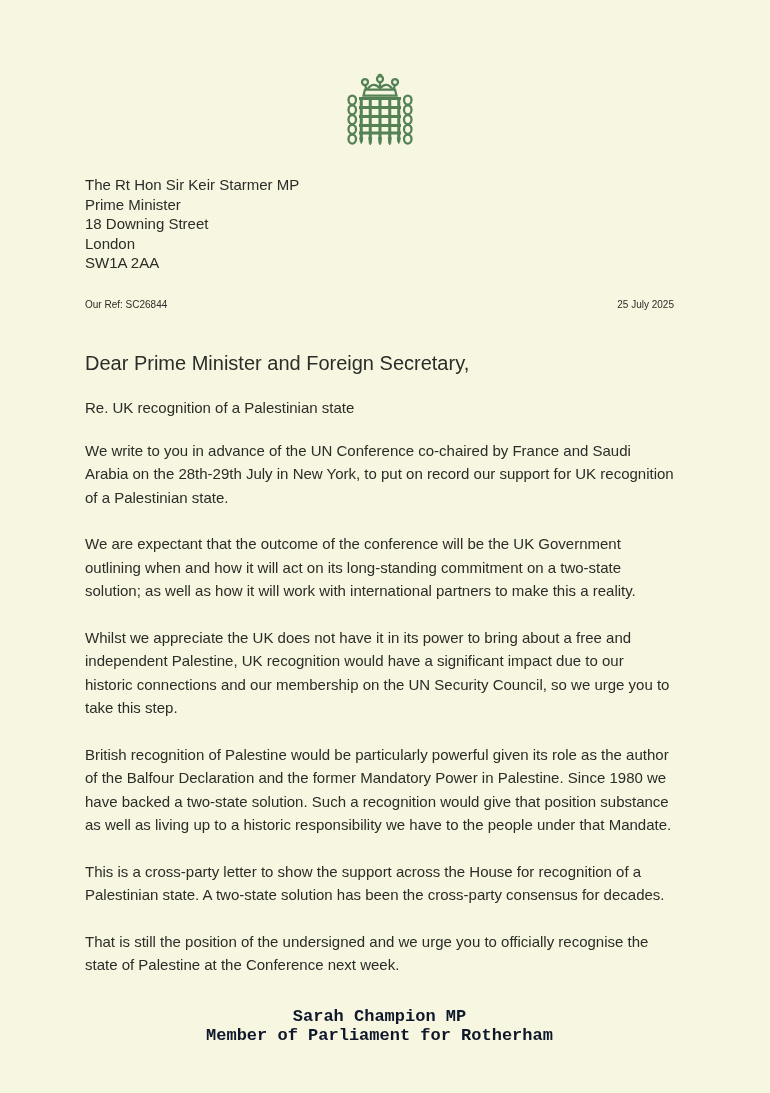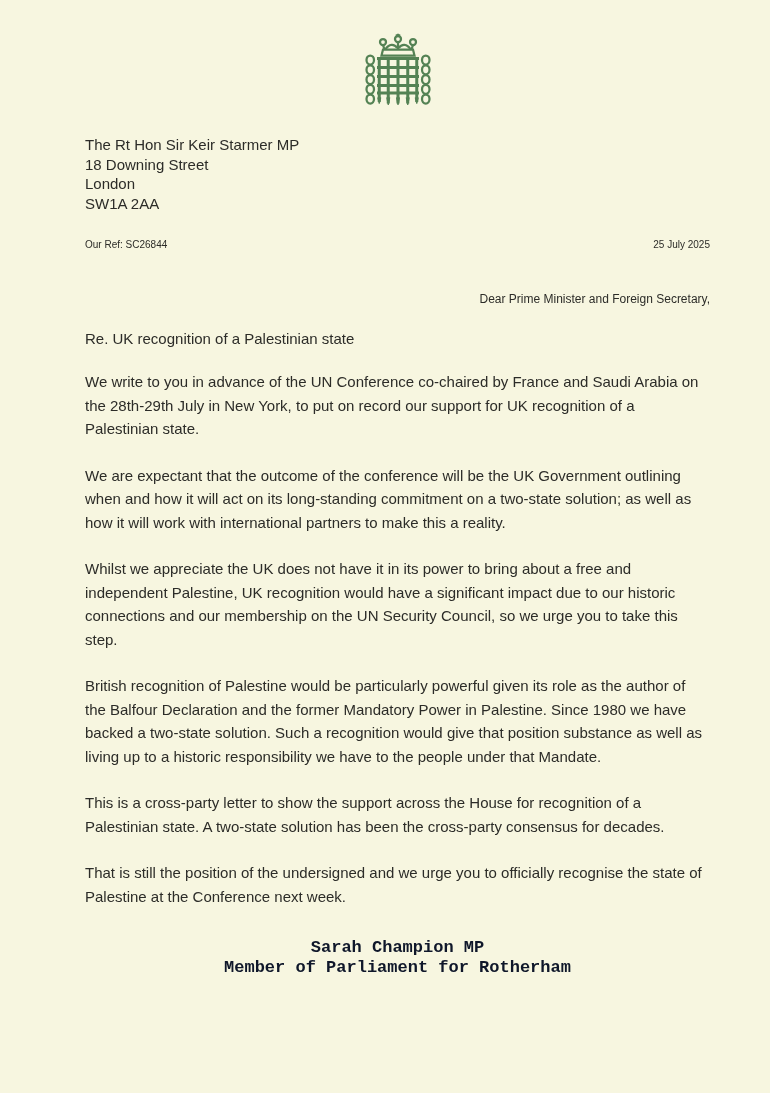--- a/index.html
+++ b/index.html
@@ -9,42 +9,42 @@
     background: #f7f6e0;
     font-family: "Liberation Sans", "DejaVu Sans", sans-serif;
     color: #2c2c28;
     position: relative;
     overflow: hidden;
   }
   .page {
     box-sizing: border-box;
     width: 770px;
     height: 1025px;
-    padding: 33px 60px 0 85px;
+    padding: 33px 96px 0 85px;
+    margin-top: 40px;
   }
   .logo-wrap {
     text-align: center;
     margin-bottom: 20px;
   }
   .logo-wrap svg { display: inline-block; }
   .recipient {
     font-size: 15px;
     line-height: 19.5px;
     margin-bottom: 26px;
   }
   .ref-row {
     display: flex;
     justify-content: space-between;
     font-size: 10px;
     margin-bottom: 42px;
   }
   .salutation {
-    font-size: 12px;
+    font-size: 20px;
     margin-bottom: 24px;
-    text-align: right;
   }
   .subject {
     font-size: 15px;
     font-weight: normal;
     margin-bottom: 23px;
   }
   .body-par {
     font-size: 15px;
     line-height: 23.5px;
     margin: 0 0 23px 0;
@@ -93,20 +93,21 @@
 
       <path d="M22 34 L78 34 M22 46 L78 46 M22 58 L78 58 M22 70 L78 70 M22 80 L78 80" stroke-width="4"></path>
 
       <path d="M25 32 L25 84 L25 92 M37 32 L37 84 L37 94 M50 32 L50 84 L50 94 M63 32 L63 84 L63 94 M75 32 L75 84 L75 92" stroke-width="4"></path>
       <path d="M23 86 L25 94 L27 86 M35 86 L37 96 L39 86 M48 86 L50 96 L52 86 M61 86 L63 96 L65 86 M73 86 L75 94 L77 86" fill="#548254" stroke-width="1.5"></path>
     </svg>
   </div>
 
   <div class="recipient">
     <div>The Rt Hon Sir Keir Starmer MP</div>
+    <div>Prime Minister</div>
     <div>18 Downing Street</div>
     <div>London</div>
     <div>SW1A 2AA</div>
   </div>
 
   <div class="ref-row">
     <span>Our Ref: SC26844</span>
     <span>25 July 2025</span>
   </div>
 

